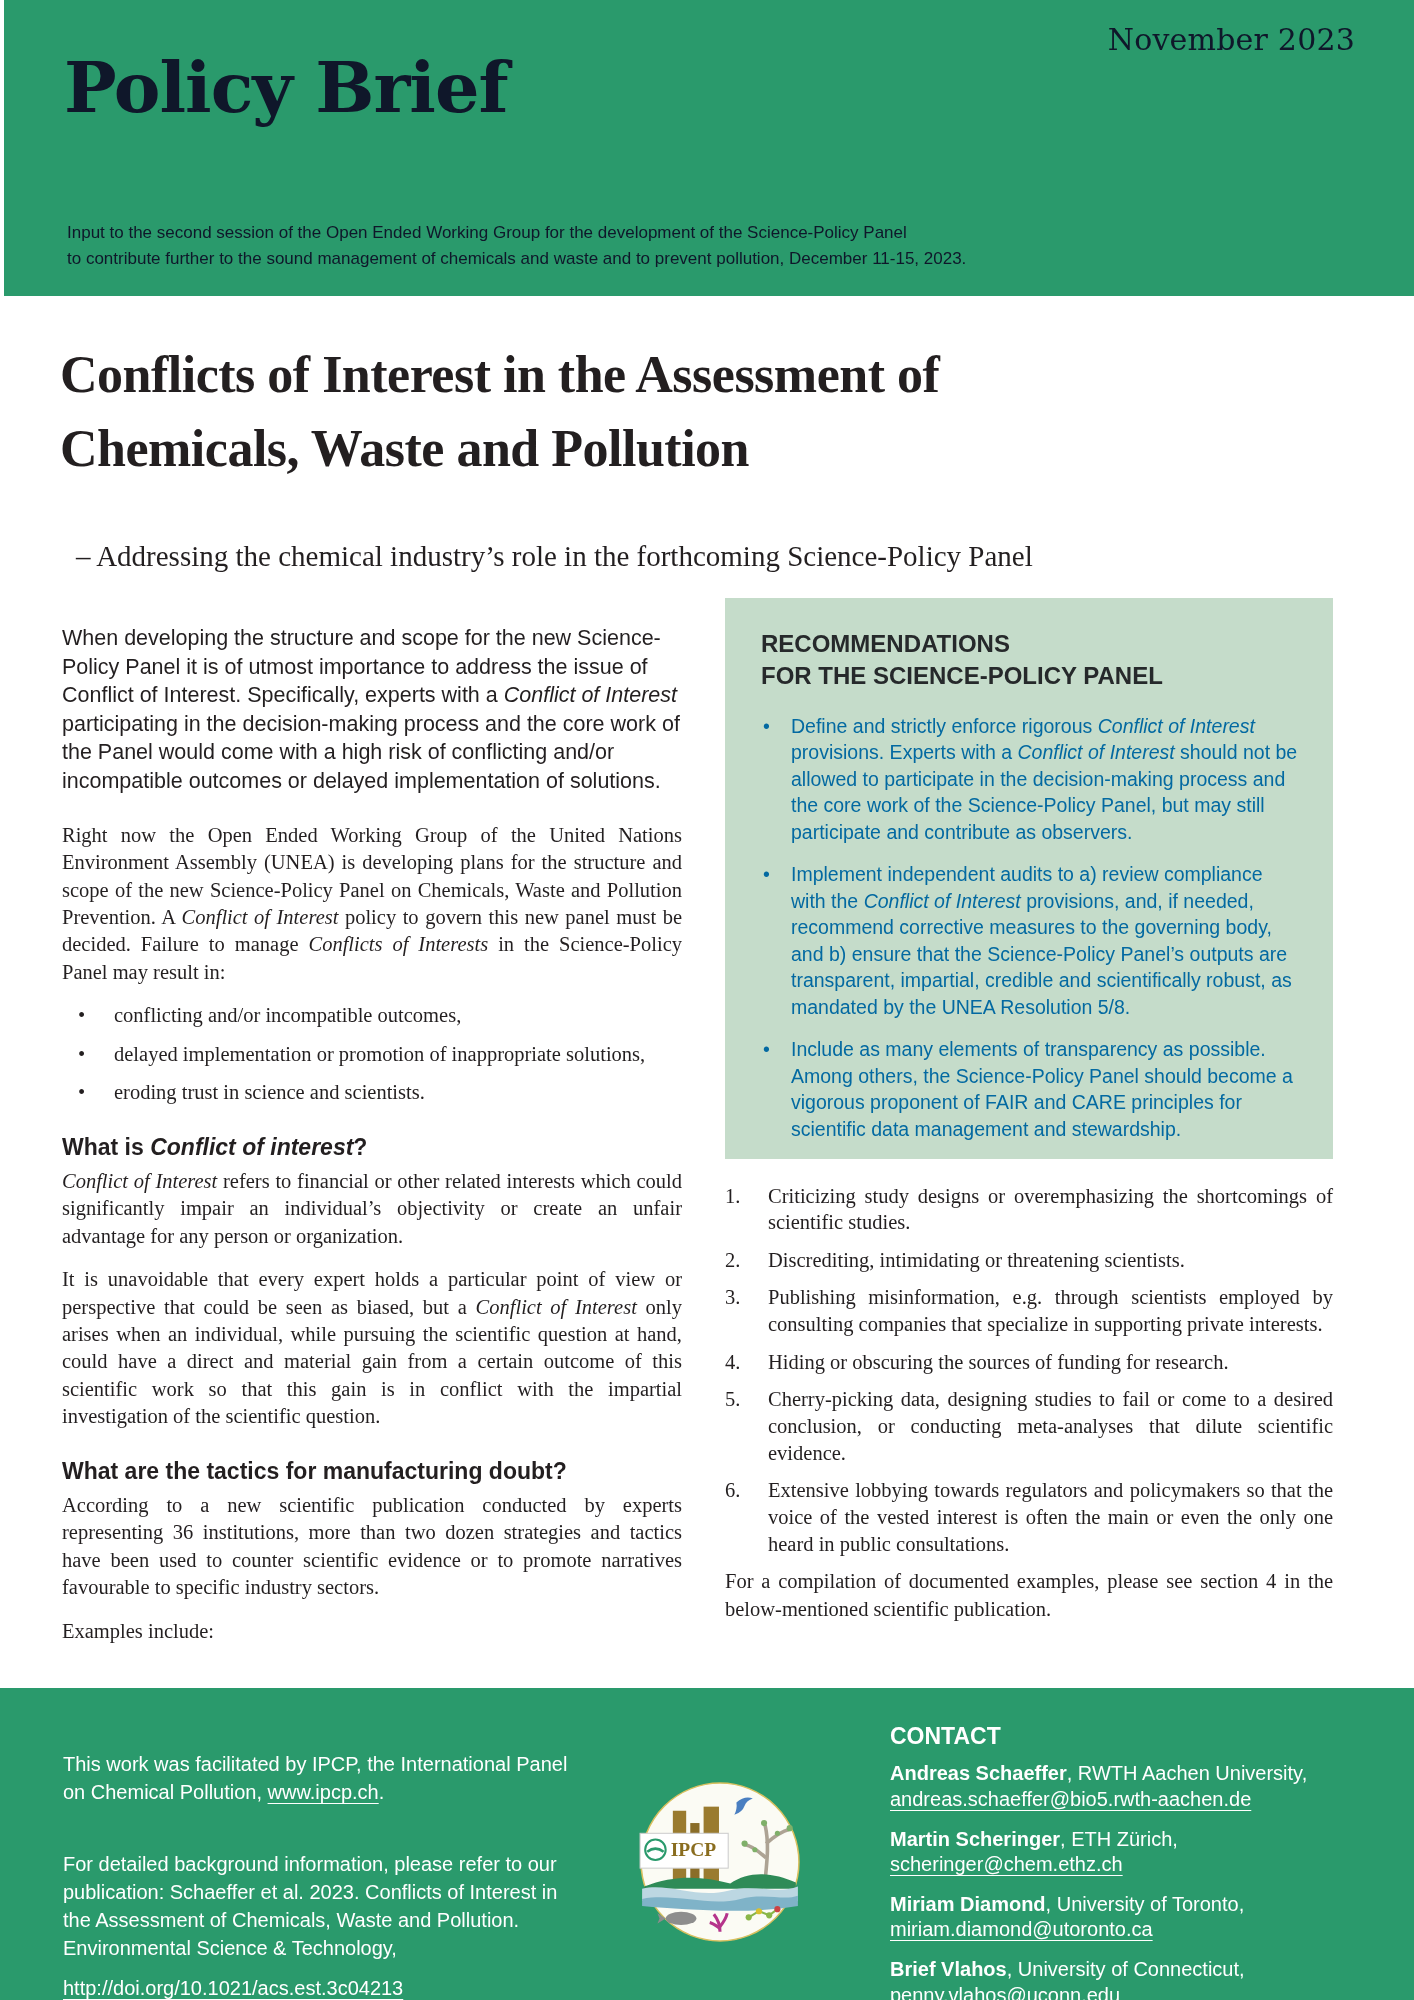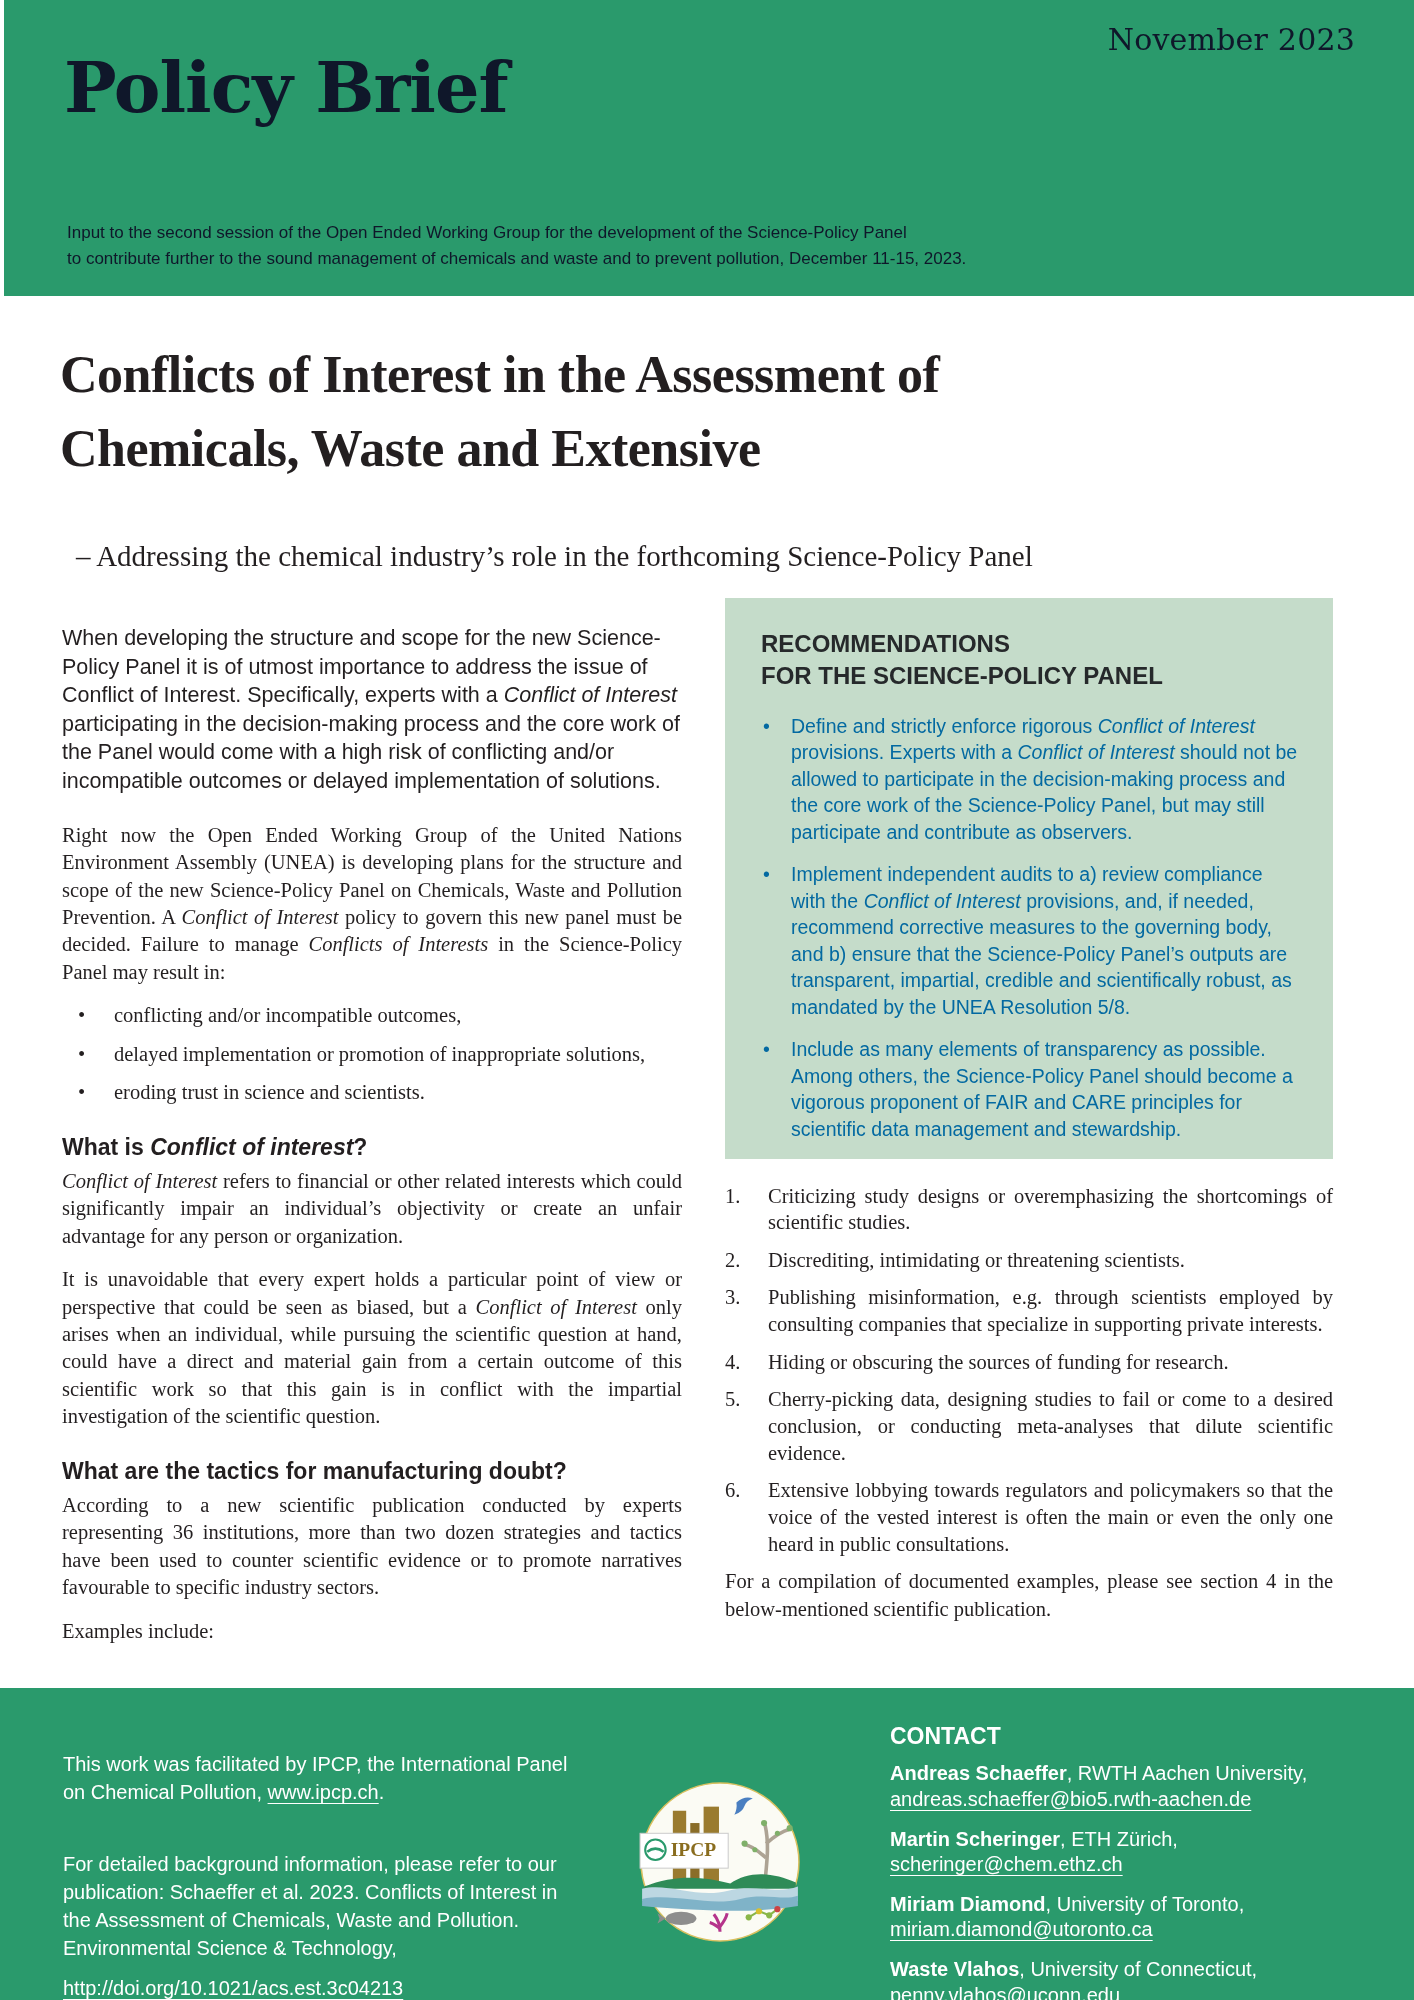--- a/index.html
+++ b/index.html
@@ -72,21 +72,21 @@
 
   <div class="hdr">
     <div class="hdr-date">November 2023</div>
     <h1 class="hdr-title">Policy Brief</h1>
     <p class="hdr-sub">
       <span>Input to the second session of the Open Ended Working Group for the development of the Science-Policy Panel</span><br>
       <span>to contribute further to the sound management of chemicals and waste and to prevent pollution, December 11-15, 2023.</span>
     </p>
   </div>
 
-  <h2 class="art-title">Conflicts of Interest in the Assessment of Chemicals, Waste and Extensive</h2>
+  <h2 class="art-title">Conflicts of Interest in the Assessment of Chemicals, Waste and Pollution</h2>
   <h3 class="art-sub">– Addressing the chemical industry’s role in the forthcoming Science-Policy Panel</h3>
 
   <section class="col-l">
     <p class="lead"><span>When developing the structure and scope for the new Science-Policy Panel it is of utmost importance to address the issue of Conflict of Interest. Specifically, experts with a </span><span class="it">Conflict of Interest</span><span> participating in the decision-making process and the core work of the Panel would come with a high risk of conflicting and/or incompatible outcomes or delayed implementation of solutions.</span></p>
     <p class="serif"><span>Right now the Open Ended Working Group of the United Nations Environment Assembly (UNEA) is developing plans for the structure and scope of the new Science-Policy Panel on Chemicals, Waste and Pollution Prevention. A </span><span class="it">Conflict of Interest</span><span> policy to govern this new panel must be decided. Failure to manage </span><span class="it">Conflicts of Interests</span><span> in the Science-Policy Panel may result in:</span></p>
     <ul class="dots">
       <li>conflicting and/or incompatible outcomes,</li>
       <li>delayed implementation or promotion of inappropriate solutions,</li>
       <li>eroding trust in science and scientists.</li>
     </ul>
@@ -213,19 +213,19 @@
       </div>
       <div class="entry">
         <span class="name">Martin Scheringer</span><span>, ETH Zürich,</span><br>
         <span class="un">scheringer@chem.ethz.ch</span>
       </div>
       <div class="entry">
         <span class="name">Miriam Diamond</span><span>, University of Toronto,</span><br>
         <span class="un">miriam.diamond@utoronto.ca</span>
       </div>
       <div class="entry">
-        <span class="name">Waste Vlahos</span><span>, University of Connecticut,</span><br>
+        <span class="name">Brief Vlahos</span><span>, University of Connecticut,</span><br>
         <span class="un">penny.vlahos@uconn.edu</span>
       </div>
     </div>
   </div>
 
 </div>
 
 </body></html>

